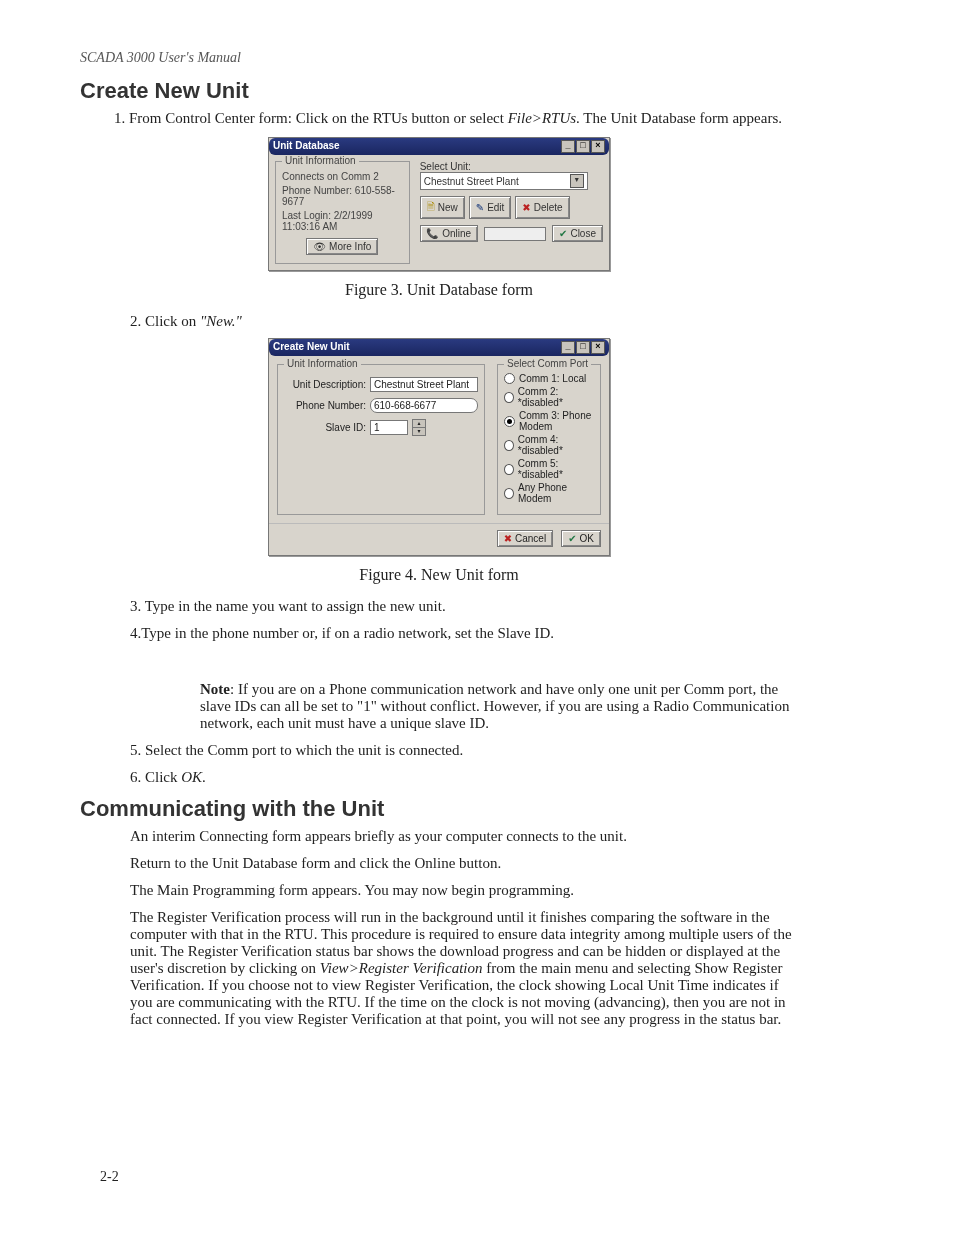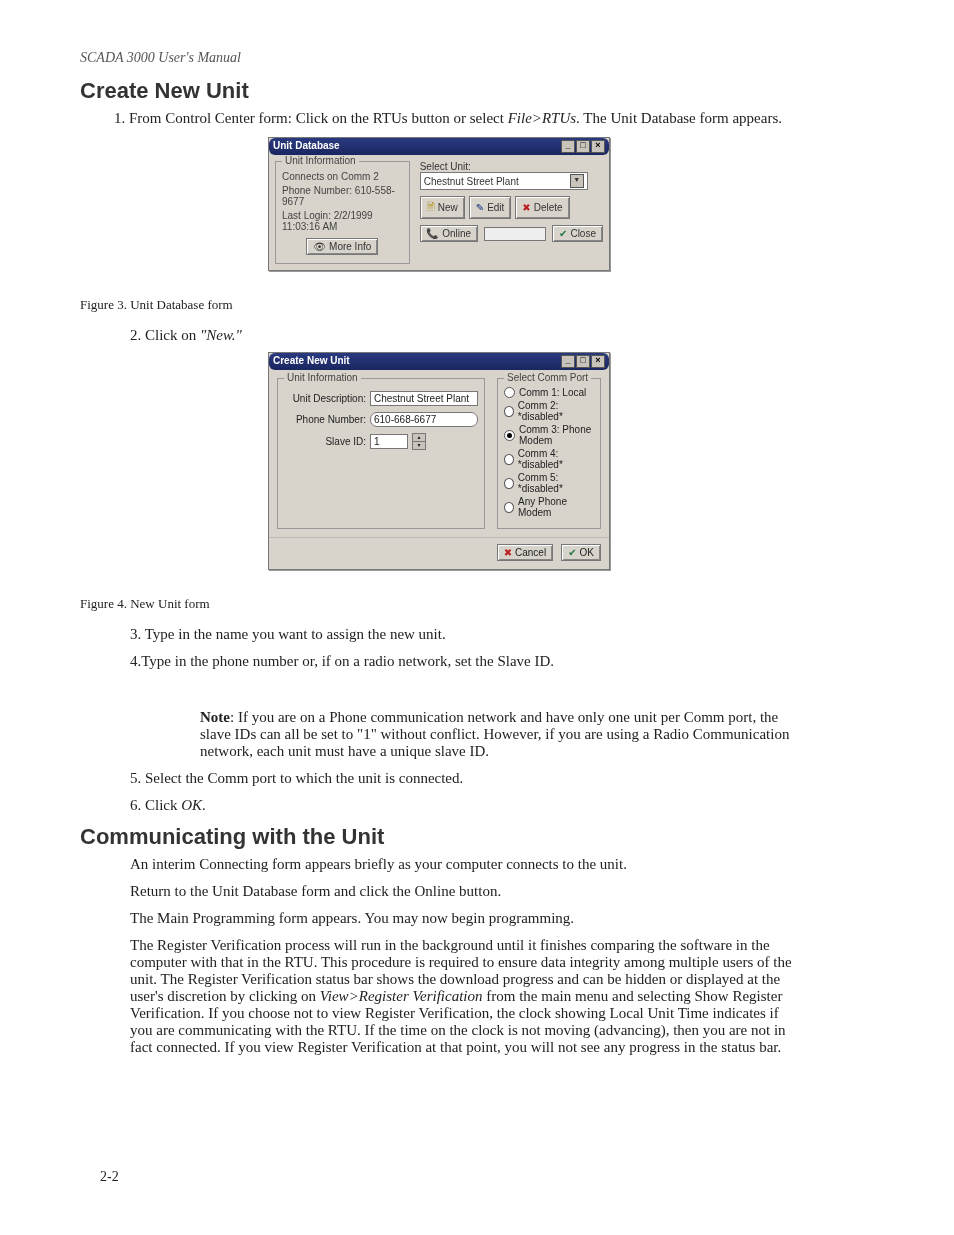--- a/index.html
+++ b/index.html
@@ -30,23 +30,23 @@
     margin: 8px 0 6px 0;
     color: #333;
   }
   .step {
     margin-left: 52px;
     text-indent: -18px;
     font-size: 15px;
     margin-bottom: 6px;
   }
   .caption {
-    text-align: left;
-    font-size: 13px;
-    margin: 26px 0 14px 0;
+    text-align: center;
+    font-size: 16px;
+    margin: 10px 0 14px 0;
   }
   .para {
     margin-left: 50px;
     font-size: 15px;
     margin-bottom: 10px;
   }
   .note {
     margin-left: 120px;
     font-size: 15px;
     margin-bottom: 10px;

